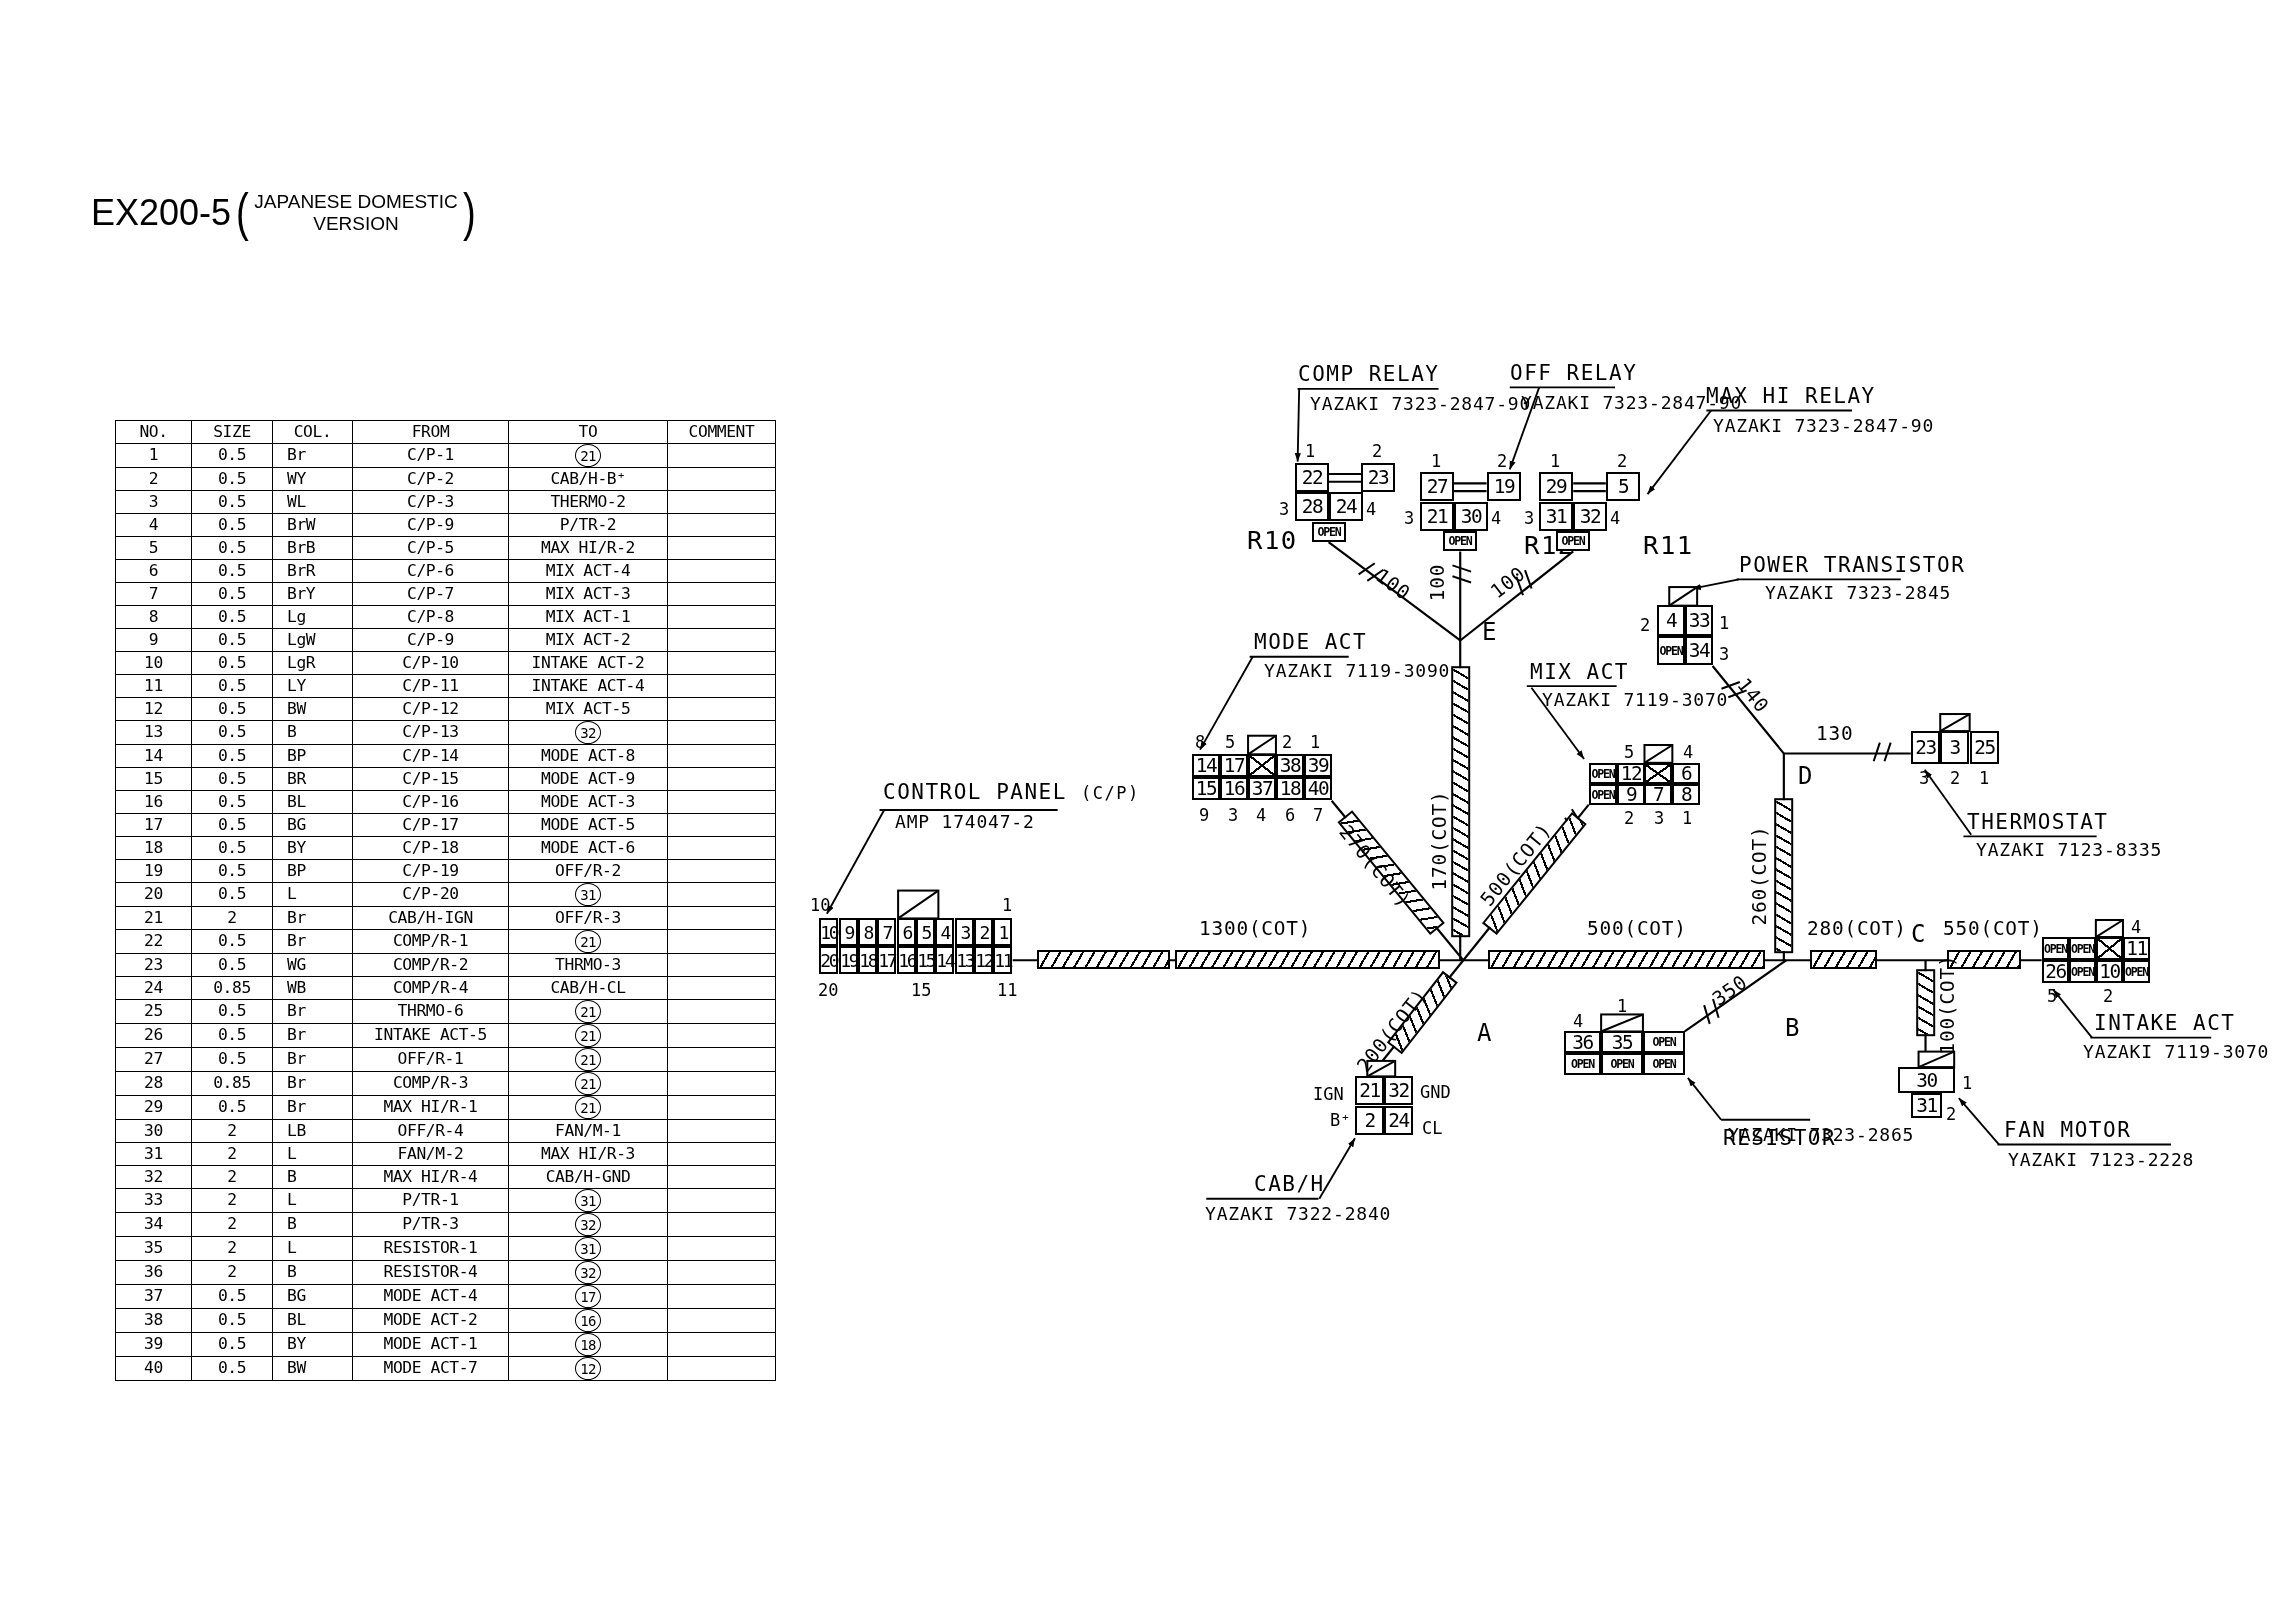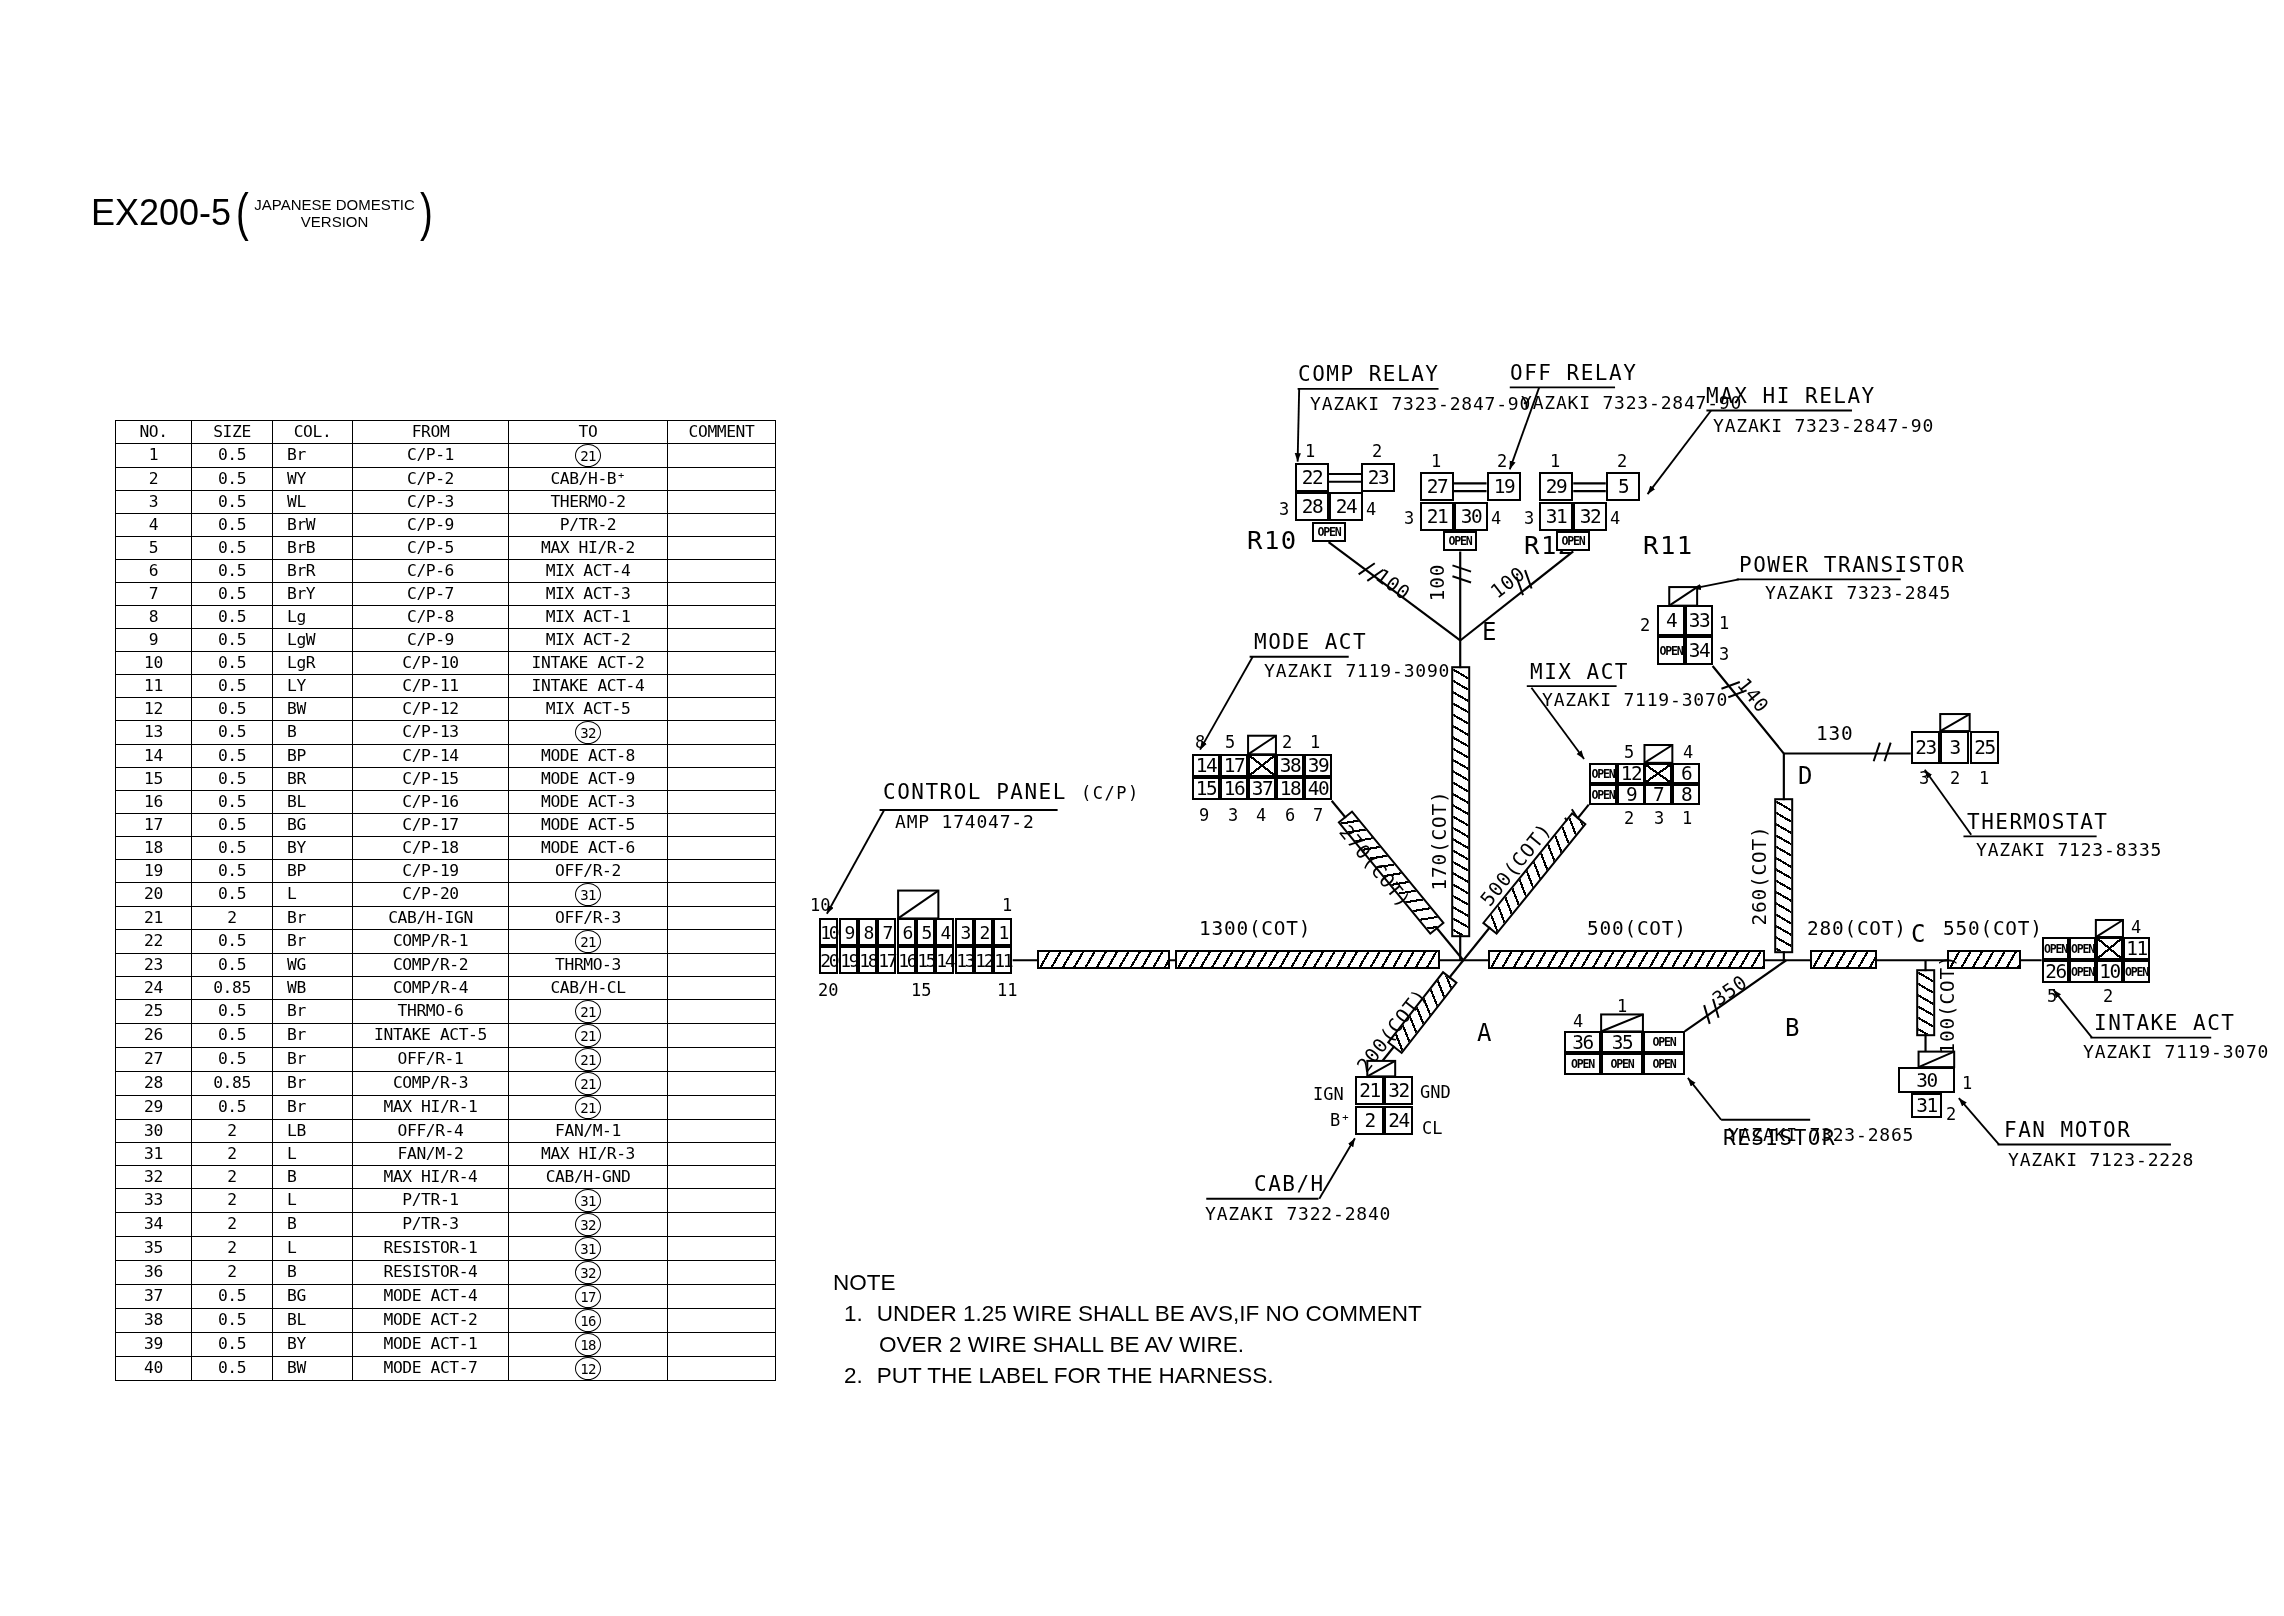--- a/index.html
+++ b/index.html
@@ -4,21 +4,21 @@
 <style>
   html,body{margin:0;padding:0;background:#e8e8e8}
   #page{position:relative;width:2284px;height:1617px;background:#ffffff;overflow:hidden;
         font-family:"DejaVu Sans Mono",monospace;color:#000}
   .abs{position:absolute}
   
   #title{position:absolute;left:91px;top:190px;display:flex;align-items:center;
          font-family:"Liberation Sans",sans-serif;white-space:nowrap}
   #title .big{font-size:36px;letter-spacing:0px}
   #title .paren{font-size:51px;font-weight:300;margin:0 3.1px;line-height:0.9;transform:scaleX(.75)}
-  #title .stack{display:flex;flex-direction:column;align-items:center;font-size:15px;line-height:1.15}
+  #title .stack{display:flex;flex-direction:column;align-items:center;font-size:19px;line-height:1.15}
   
   #wt{position:absolute;left:115px;top:420px;border-collapse:collapse;table-layout:fixed;
       font-family:"DejaVu Sans Mono",monospace;font-size:16.3px;letter-spacing:-0.4px}
   #wt th,#wt td{border:1.9px solid #000;height:22px;padding:0;line-height:1;text-align:center;
       white-space:nowrap;overflow:visible}
   #wt th{font-weight:normal;font-size:16.3px}
   #wt td.col{text-align:left;padding-left:14px}
   .circ{display:inline-flex;align-items:center;justify-content:center;width:24px;height:21px;
         border:1.5px solid #000;border-radius:50%;font-size:14px;letter-spacing:-0.8px}
   
@@ -696,27 +696,15 @@
   <div class="wlbl" style="left:1313px;top:855px;width:124px;transform:rotate(50.5deg)">270(COT)</div>
   <div class="wlbl" style="left:1454px;top:853px;width:124px;transform:rotate(-51deg)">500(COT)</div>
   <div class="wlbl" style="left:1330px;top:1019px;width:124px;transform:rotate(-52deg)">200(COT)</div>
   <div class="wlbl" style="left:1699px;top:979px;width:62px;transform:rotate(-35deg)">350</div>
   <div class="wlbl" style="left:1722px;top:684px;width:62px;transform:rotate(51deg)">140</div>
   <div class="wlbl" style="left:1816px;top:722px">130</div>
   <div class="wlbl" style="left:1370px;top:573px;width:46px;transform:rotate(37deg)">100</div>
   <div class="wlbl" style="left:1414px;top:571px;width:46px;transform:rotate(-90deg)">100</div>
   <div class="wlbl" style="left:1485px;top:571px;width:46px;transform:rotate(-38deg)">100</div>
 
-  <div id="note">
-    <div>NOTE</div>
-    <div style="padding-left:11px">
-      <span>1.</span>
-      <span style="margin-left:7.7px">UNDER 1.25 WIRE SHALL BE AVS,IF NO COMMENT</span>
-    </div>
-    <div style="padding-left:46px">OVER 2 WIRE SHALL BE AV WIRE.</div>
-    <div style="padding-left:11px">
-      <span>2.</span>
-      <span style="margin-left:7.7px">PUT THE LABEL FOR THE HARNESS.</span>
-    </div>
-  </div>
 
 </div>
 
 
 </body></html>

